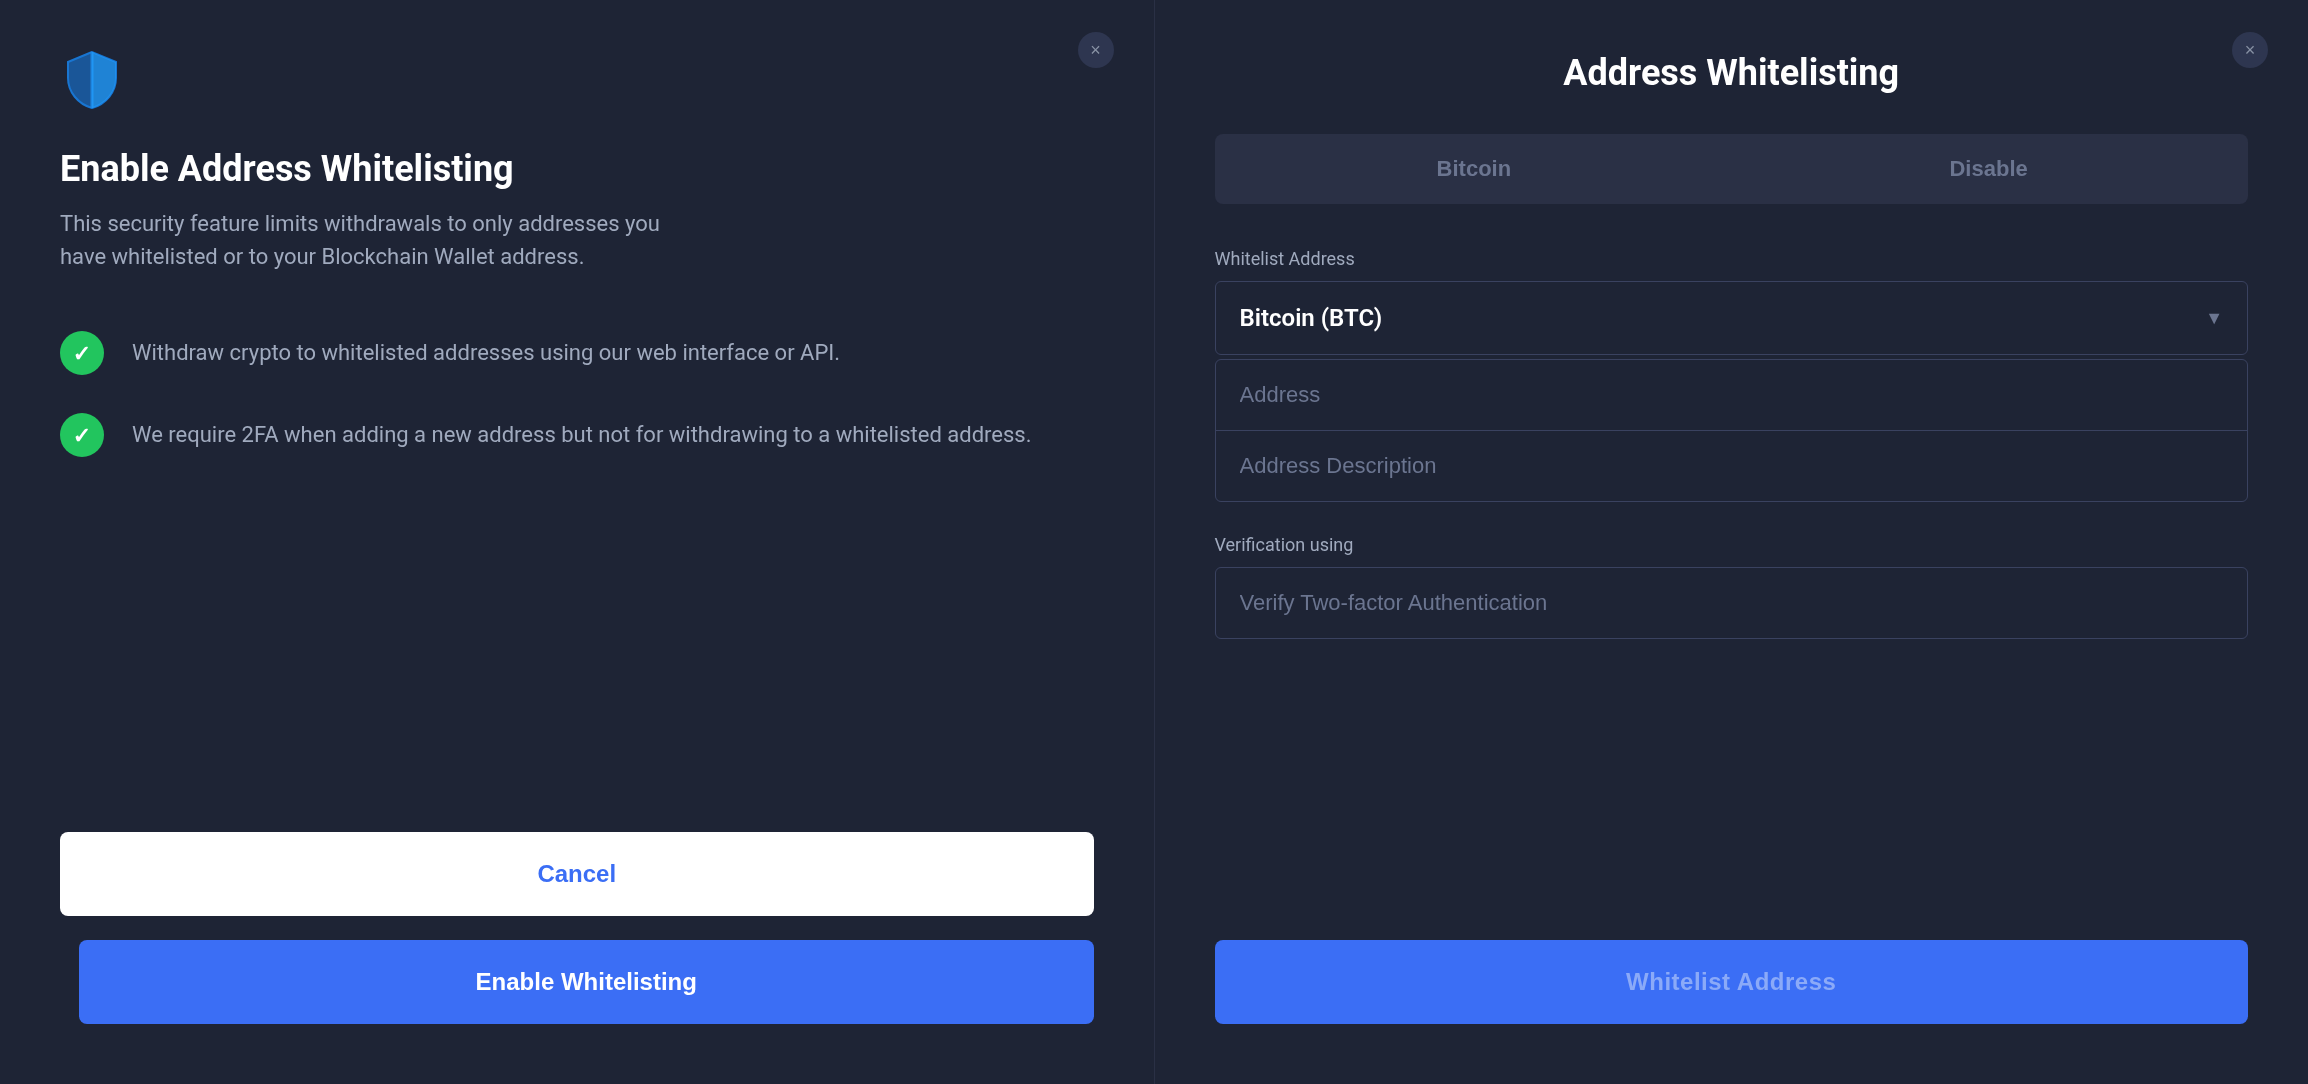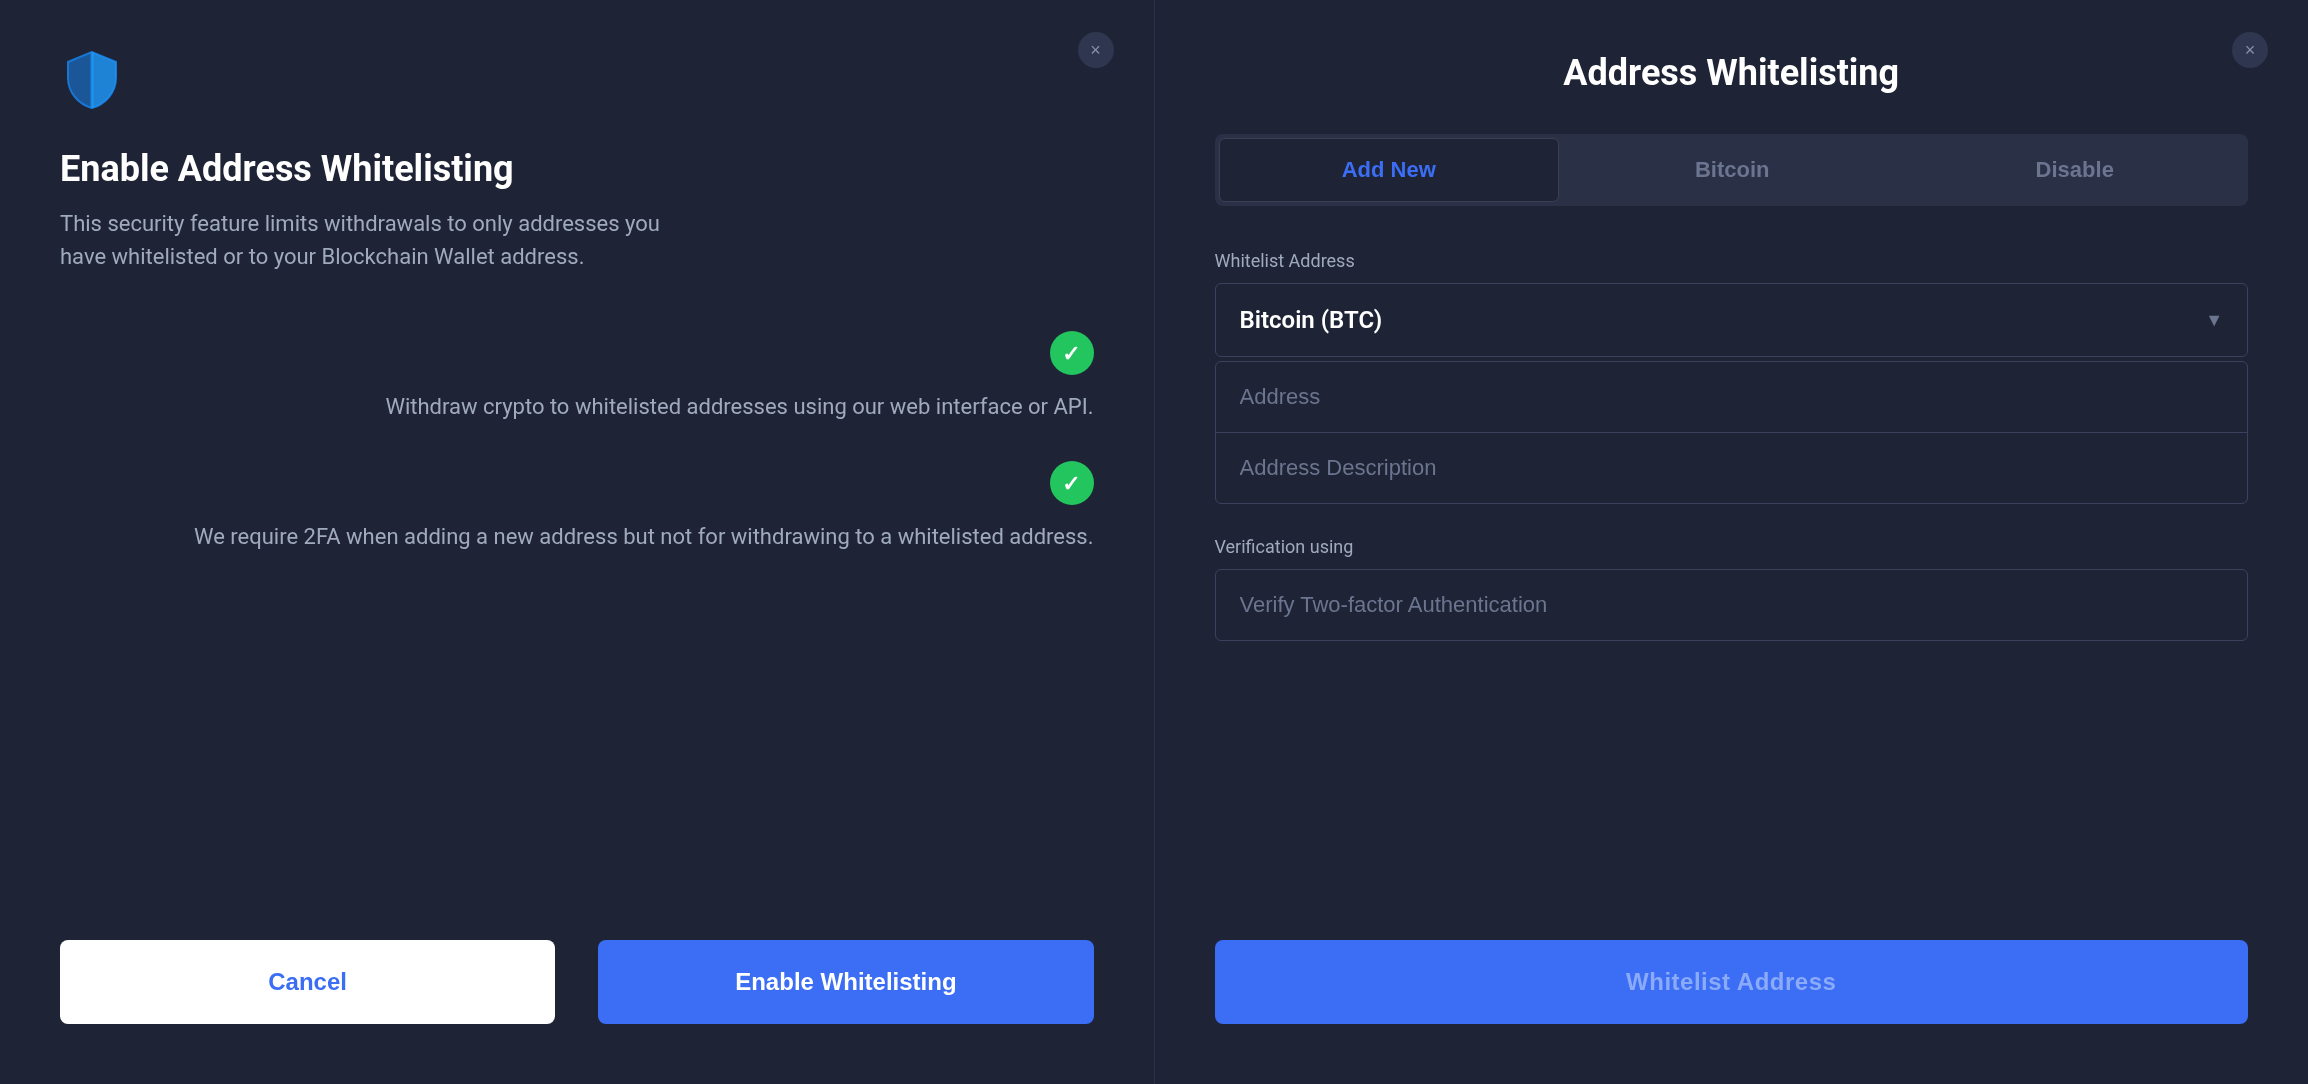--- a/index.html
+++ b/index.html
@@ -71,23 +71,22 @@
     }
     .feature-list {
       display: flex;
       flex-direction: column;
       gap: 36px;
       margin-bottom: 80px;
       flex: 1;
     }
     .feature-item {
       display: flex;
-      align-items: flex-end;
-      gap: 15px;
-      flex-direction: column;
+      align-items: center;
+      gap: 28px;
     }
     .check-icon {
       width: 44px;
       height: 44px;
       border-radius: 50%;
       background: #22c55e;
       flex-shrink: 0;
       display: flex;
       align-items: center;
       justify-content: center;
@@ -101,20 +100,21 @@
     }
     .feature-text {
       font-size: 22px;
       color: #a0aabe;
       line-height: 1.5;
     }
     .left-buttons {
       display: flex;
       gap: 24px;
       margin-top: auto;
+      flex-direction: column;
     }
     .btn-cancel {
       flex: 1;
       padding: 28px 20px;
       background: #ffffff;
       border: none;
       border-radius: 8px;
       font-size: 24px;
       font-weight: 700;
       color: #3b6ef5;
@@ -289,21 +289,20 @@
       <button class="btn-enable">Enable Whitelisting</button>
     </div>
   </div>
 
   <div class="panel panel-right">
     <button class="close-btn">×</button>
 
     <h1 class="panel-right-title">Address Whitelisting</h1>
 
     <div class="tabs-container">
-      <button class="tab tab-active">Add New</button>
       <button class="tab tab-inactive">Bitcoin</button>
       <button class="tab tab-inactive">Disable</button>
     </div>
 
     <div class="form-section">
       <label class="form-label">Whitelist Address</label>
 
       <div class="select-container">
         <div class="select-display">
           <span>Bitcoin (BTC)</span>

